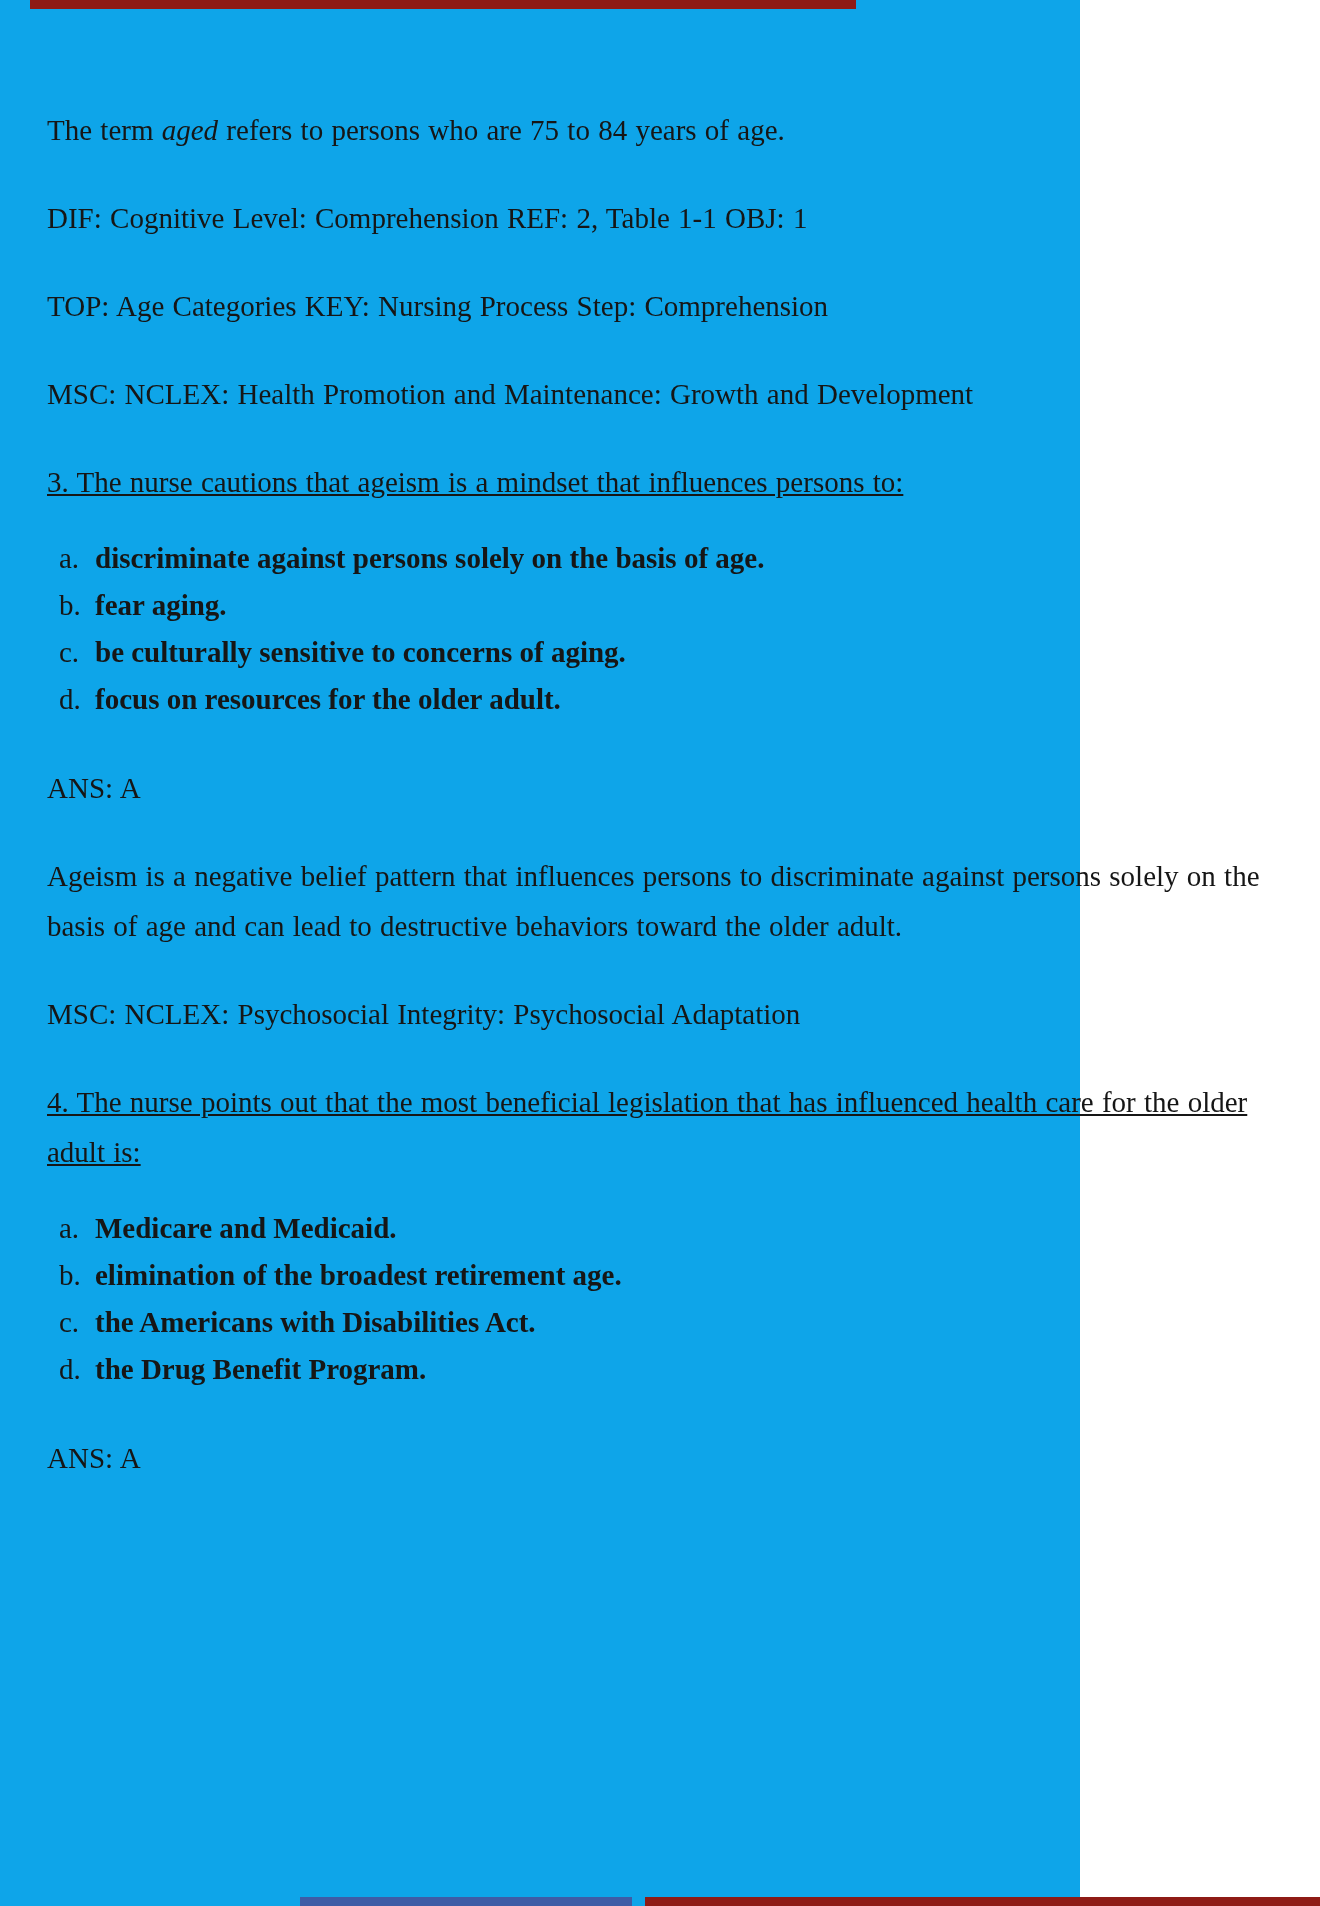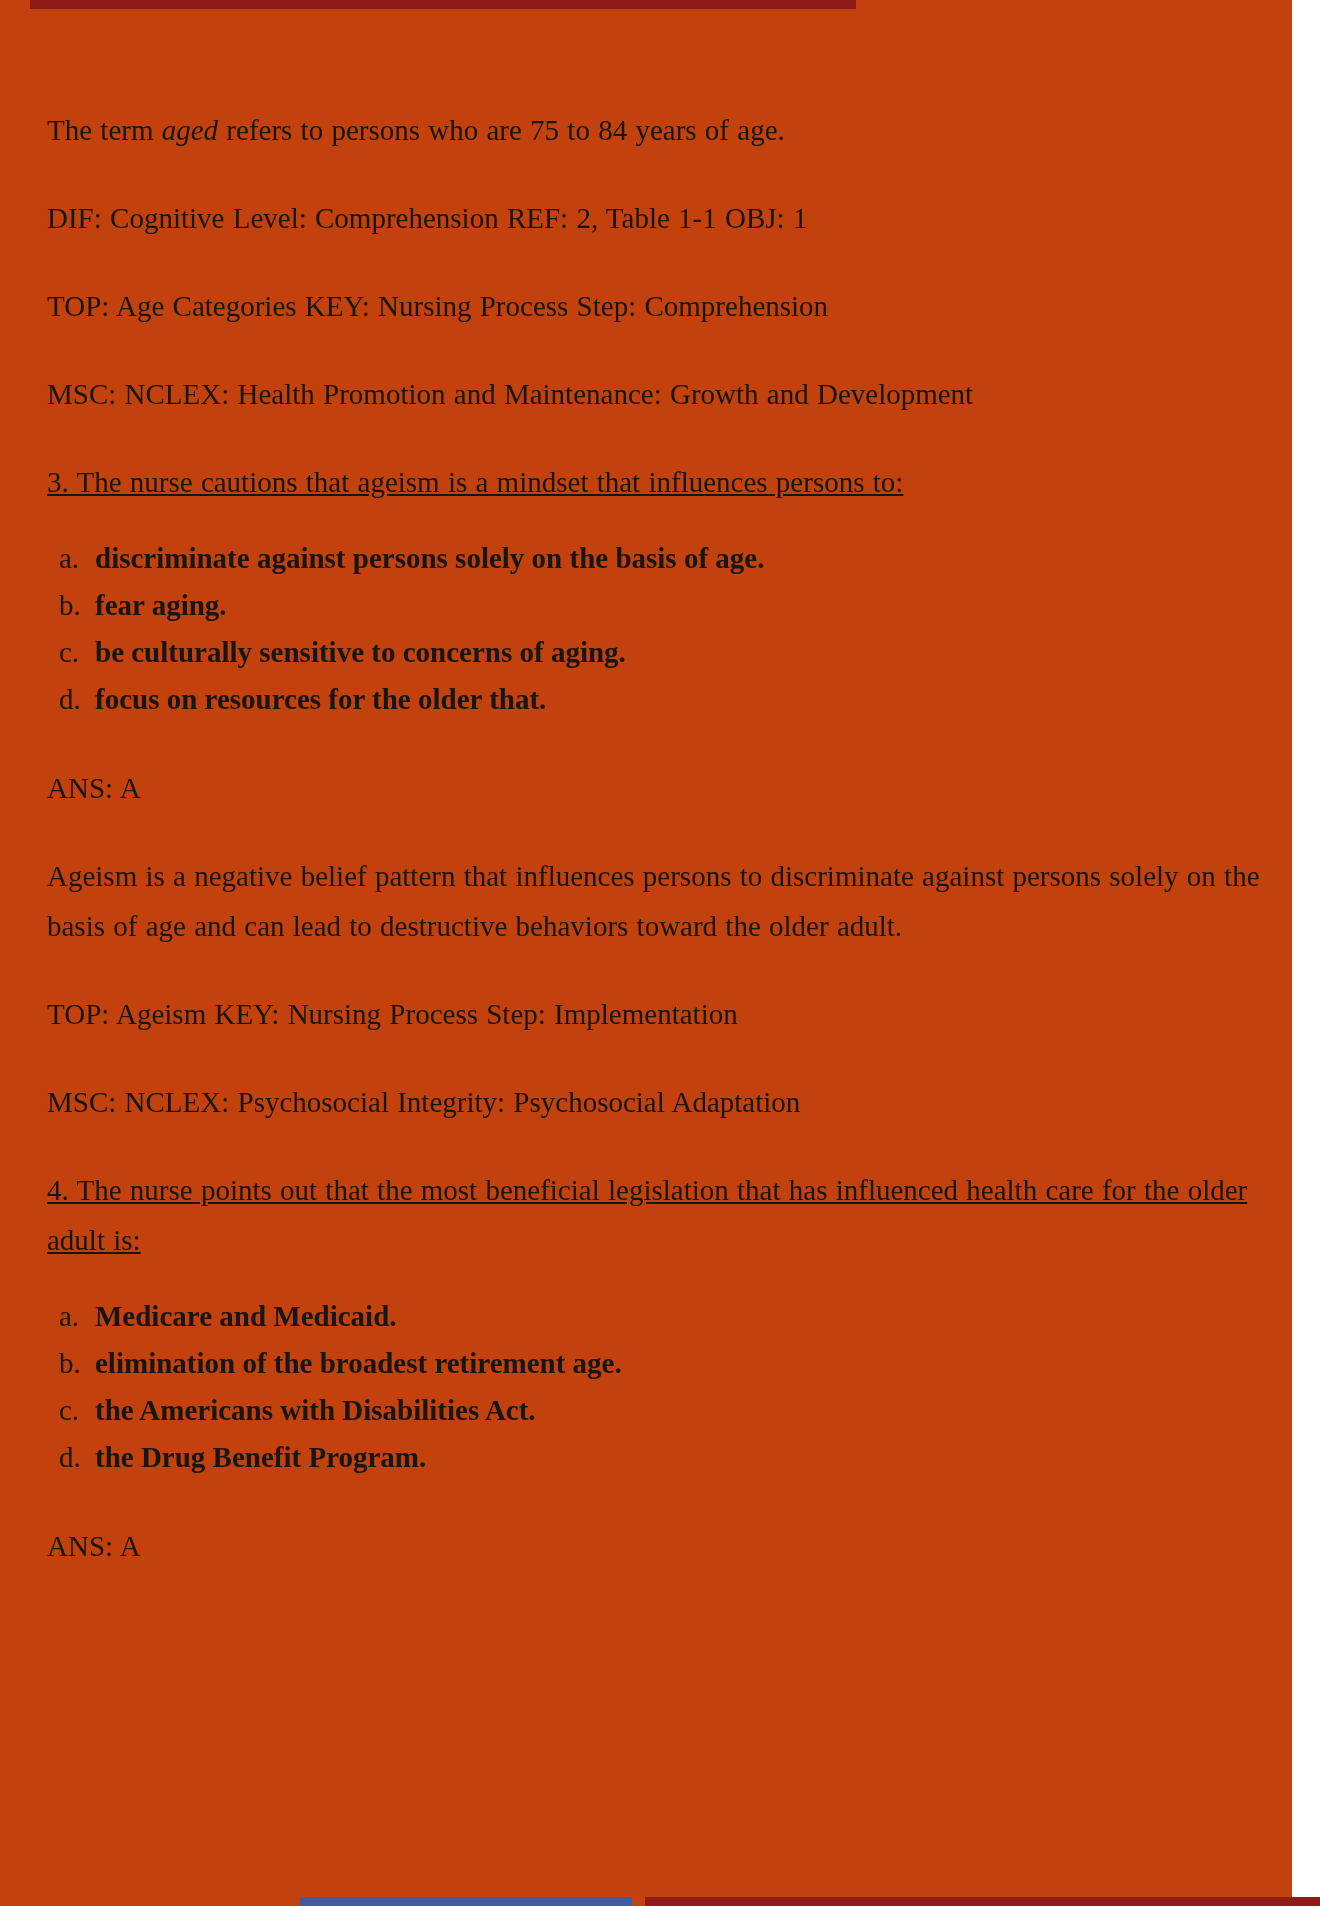--- a/index.html
+++ b/index.html
@@ -5,23 +5,23 @@
   html, body {
     margin: 0;
     padding: 0;
     background: #ffffff;
     width: 1320px;
     height: 1906px;
     overflow: hidden;
   }
   .page {
     position: relative;
-    width: 1292px;
+    width: 1080px;
     height: 1906px;
-    background: #c2410c;
+    background: #0ea5e9;
     font-family: "Liberation Serif", "DejaVu Serif", serif;
     color: #161616;
   }
   .edge-bar {
     position: absolute;
     height: 9px;
   }
   .edge-bar.top    { top: 0;    left: 30px;  width: 826px; }
   .edge-bar.b-blue { bottom: 0; left: 300px; width: 332px; }
   .edge-bar.b-red  { bottom: 0; left: 645px; width: 675px; }
@@ -78,30 +78,29 @@
       <div class="option">
         <span class="letter">b.</span>
         <span class="opt-text">fear aging.</span>
       </div>
       <div class="option">
         <span class="letter">c.</span>
         <span class="opt-text">be culturally sensitive to concerns of aging.</span>
       </div>
       <div class="option">
         <span class="letter">d.</span>
-        <span class="opt-text">focus on resources for the older that.</span>
+        <span class="opt-text">focus on resources for the older adult.</span>
       </div>
     </div>
 
     <p class="line">ANS: A</p>
 
     <p class="line">Ageism is a negative belief pattern that influences persons to discriminate against persons solely on the basis of age and can lead to destructive behaviors toward the older adult.</p>
 
 
-    <p class="line">TOP: Ageism KEY: Nursing Process Step: Implementation</p>
 
     <p class="line">MSC: NCLEX: Psychosocial Integrity: Psychosocial Adaptation</p>
 
     <p class="line stem">4. The nurse points out that the most beneficial legislation that has influenced health care for the older adult is:</p>
 
     <div class="options">
       <div class="option">
         <span class="letter">a.</span>
         <span class="opt-text">Medicare and Medicaid.</span>
       </div>

